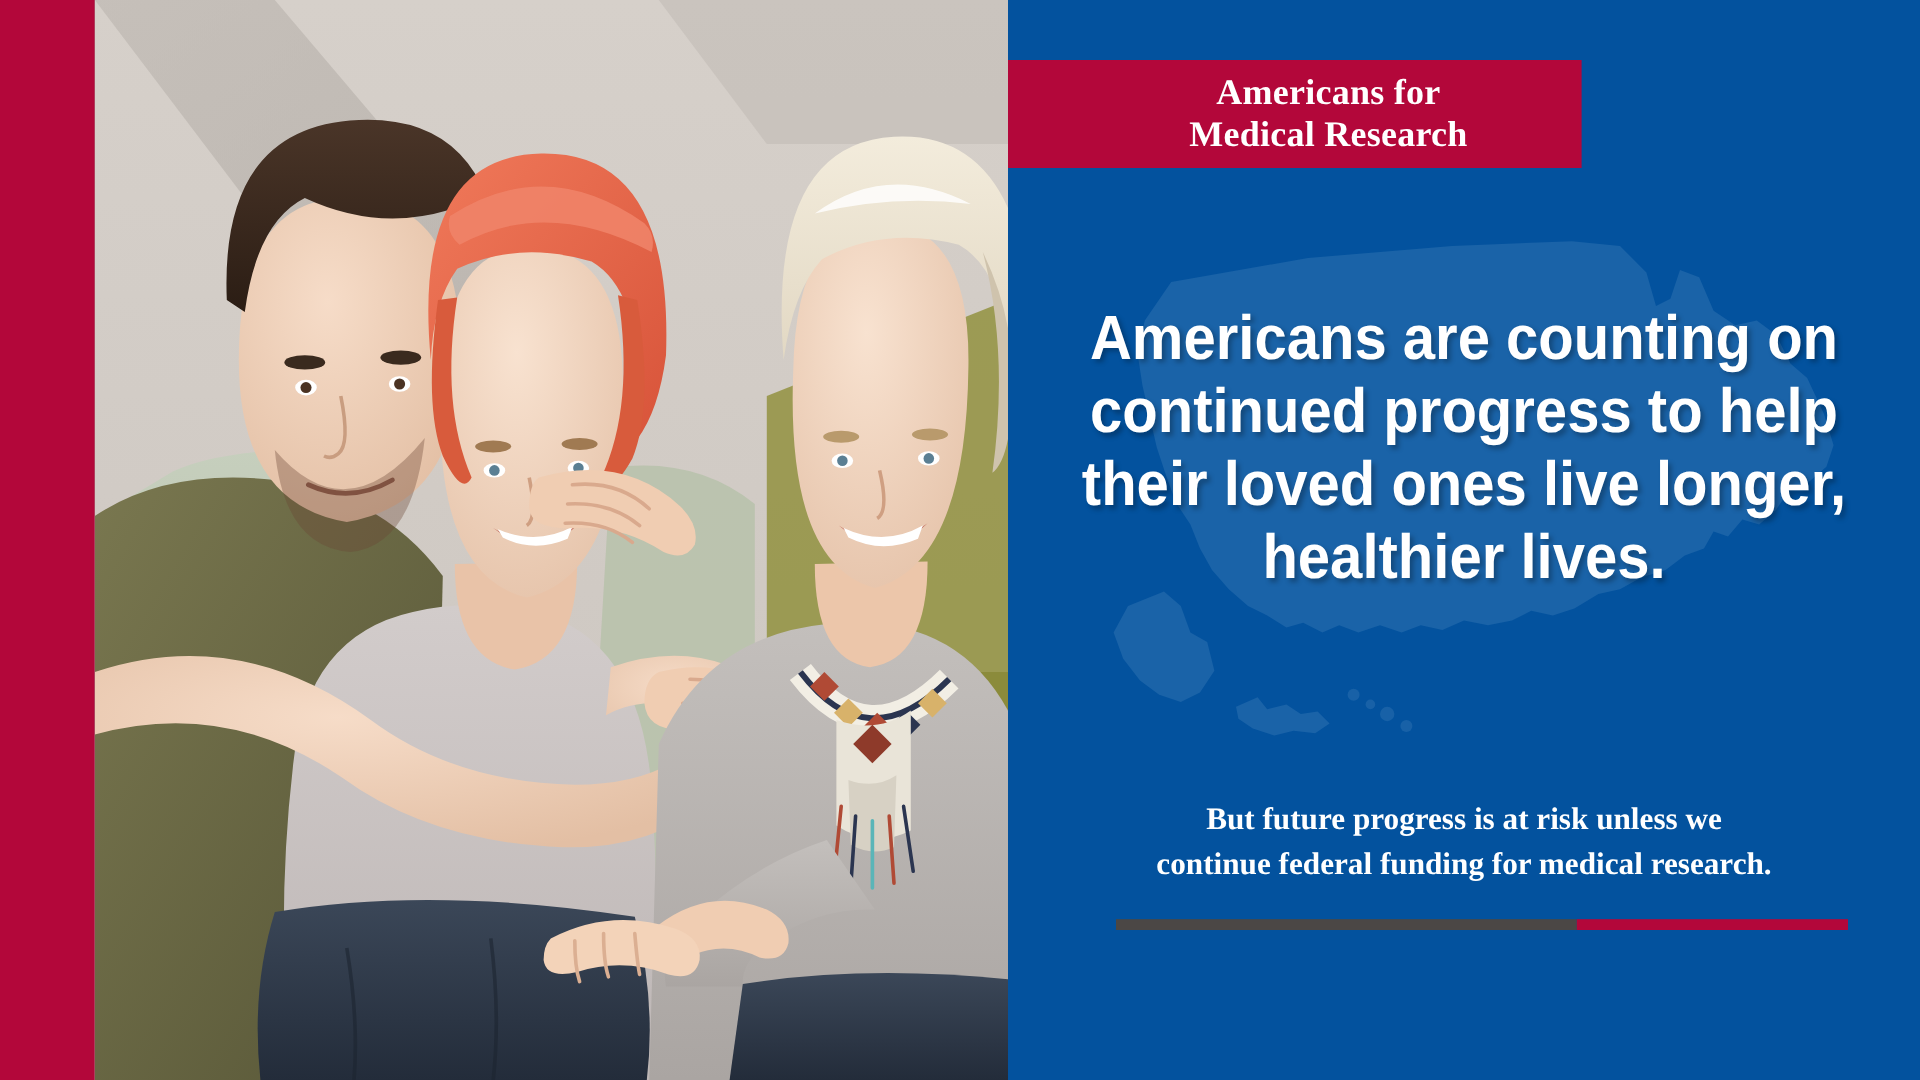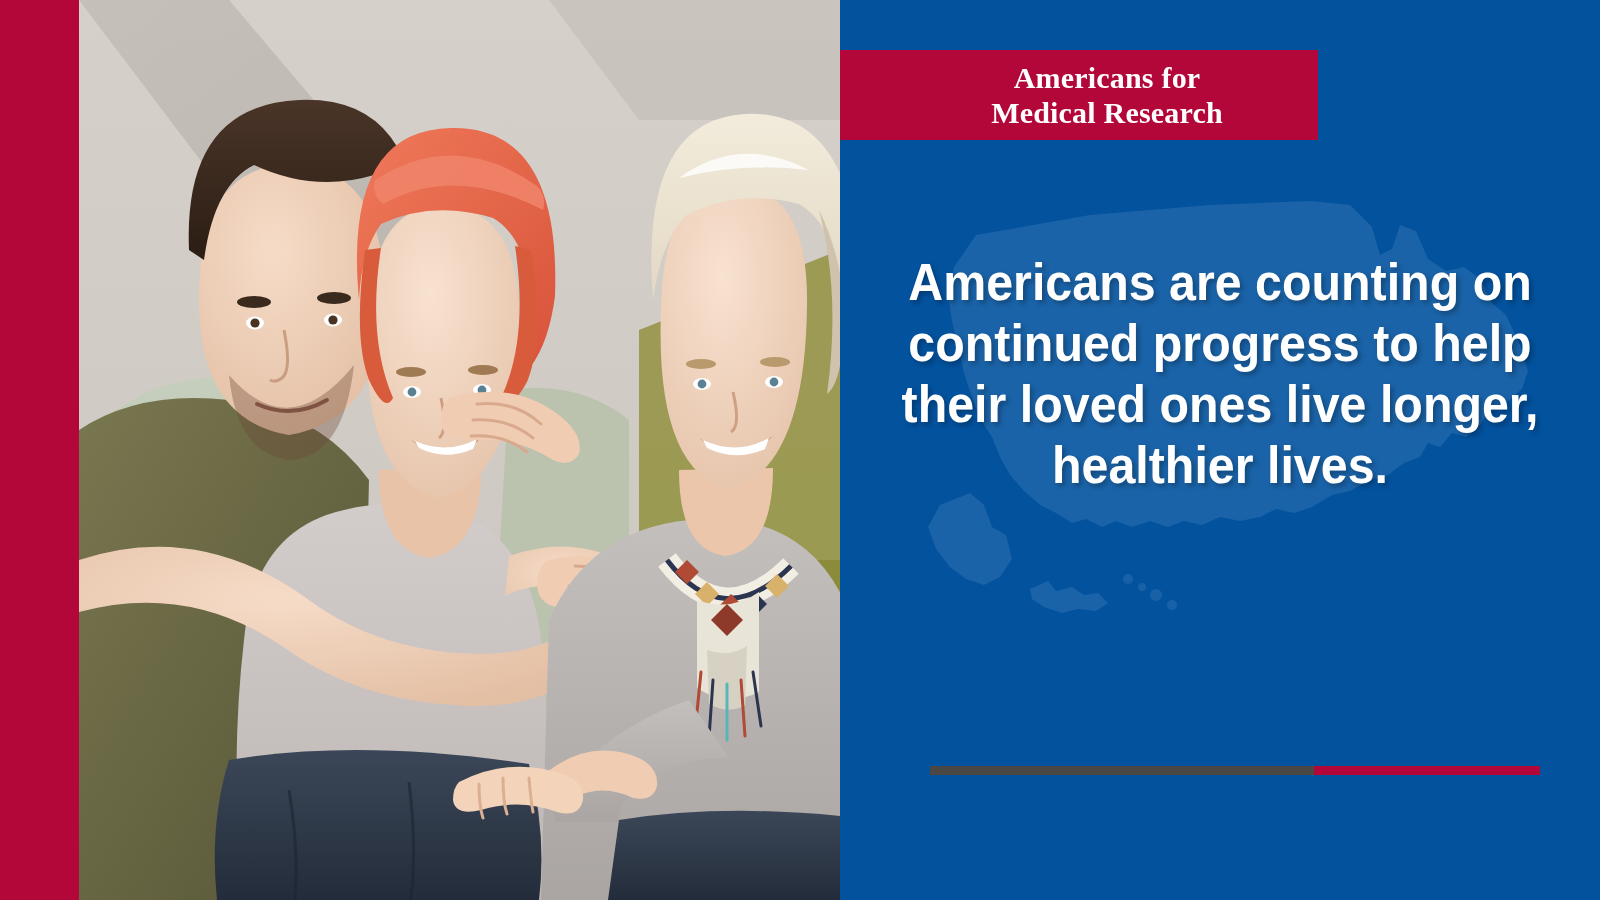--- a/index.html
+++ b/index.html
@@ -296,20 +296,22 @@
     <div class="logo-banner">
       <div class="logo-text">Americans for
 Medical Research</div>
     </div>
 
     <div class="headline">Americans are counting on
 continued progress to help
 their loved ones live longer,
 healthier lives.</div>
 
+    <div class="subtext">But future progress is at risk unless we
+continue federal funding for medical research.</div>
 
     <div class="divider">
       <div class="seg-dark"></div>
       <div class="seg-red"></div>
     </div>
 
 
   </div>
 </div>
 

